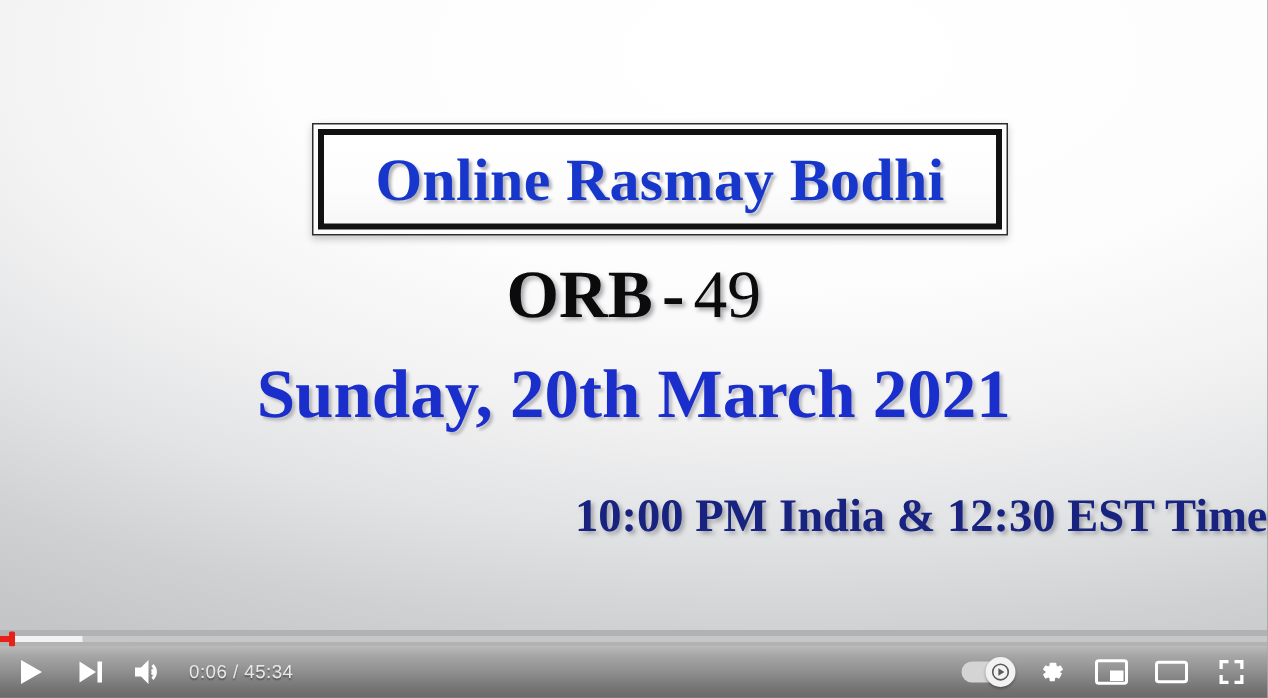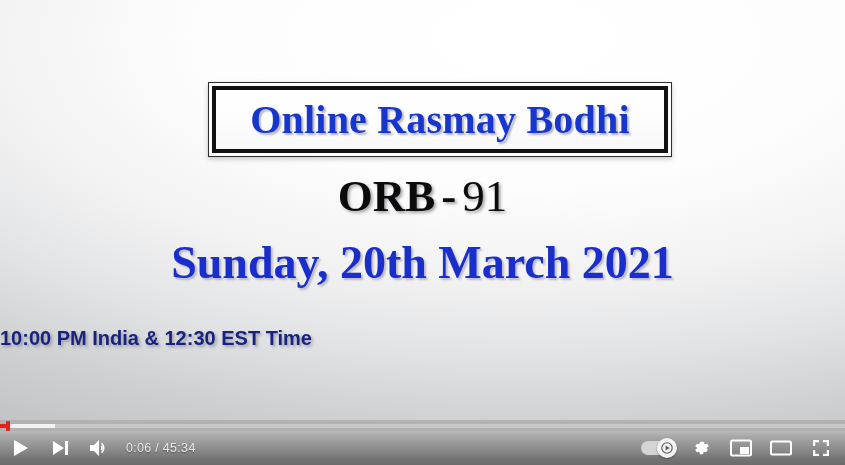--- a/index.html
+++ b/index.html
@@ -108,24 +108,24 @@
     text-shadow: 2px 2px 2px rgba(120,120,130,0.45);
     white-space: nowrap;
   }
 
   
   .time-line {
     position: absolute;
     left: 0;
     right: 0;
     top: 327px;
-    text-align: left;
-    font-family: Liberation Sans, sans-serif;
+    text-align: right;
+    font-family: Liberation Serif, serif;
     font-weight: bold;
-    font-size: 20px;
+    font-size: 31px;
     line-height: 1.1;
     color: #17237f;
     text-shadow: 2px 2px 3px rgba(120,120,130,0.6);
     white-space: nowrap;
   }
 
   
   .controls {
     position: absolute;
     left: 0;
@@ -260,21 +260,21 @@
   <div class="slide">
     <div class="slide-inner">
 
       <div class="title-frame">
         <div class="title-frame-inner">
           <span class="title-text">Online Rasmay Bodhi</span>
         </div>
       </div>
 
       <div class="orb-line">
-        <span>ORB</span><span style="padding:0 6px;">-</span><span class="orb-num">91</span>
+        <span>ORB</span><span style="padding:0 6px;">-</span><span class="orb-num">49</span>
       </div>
 
       <div class="date-line">Sunday, 20th March 2021</div>
 
       <div class="time-line">10:00 PM India &amp; 12:30 EST Time</div>
 
     </div>
   </div>
 
   <div class="controls">

